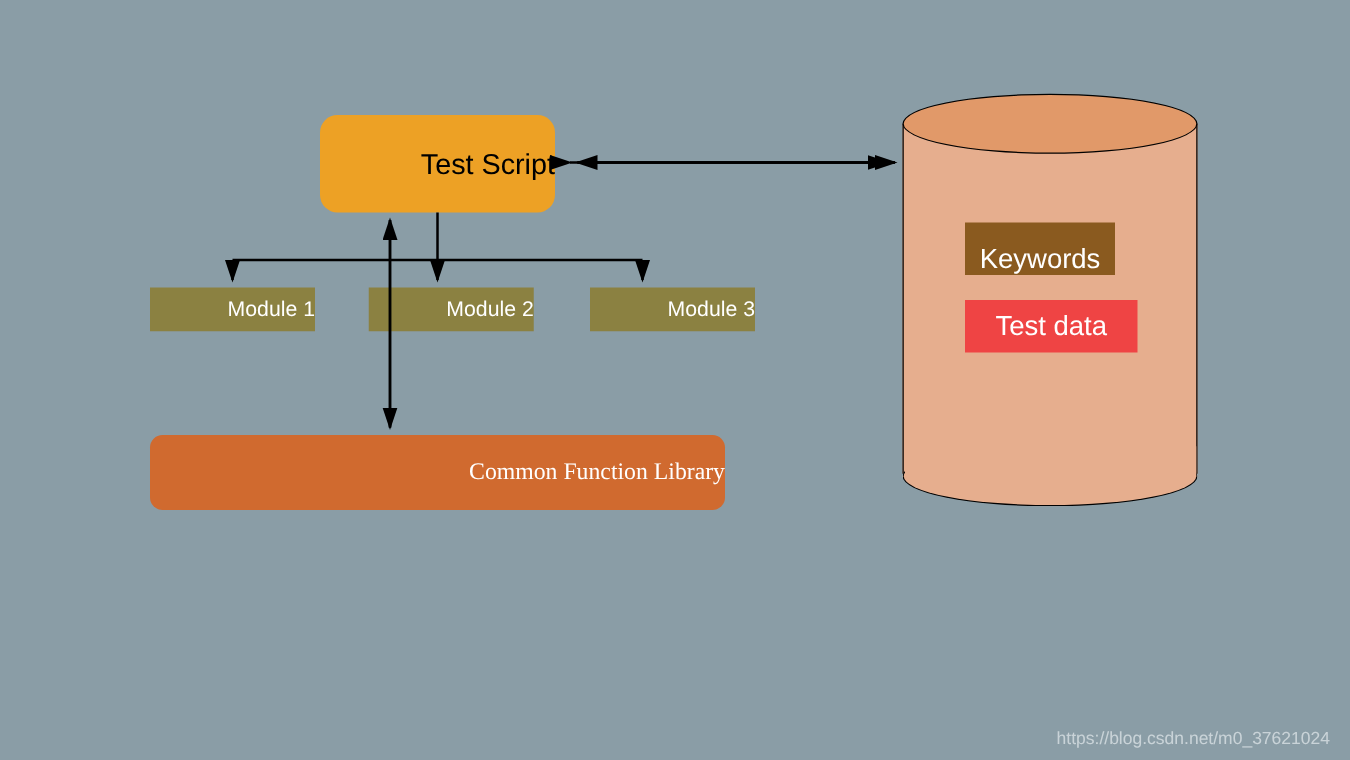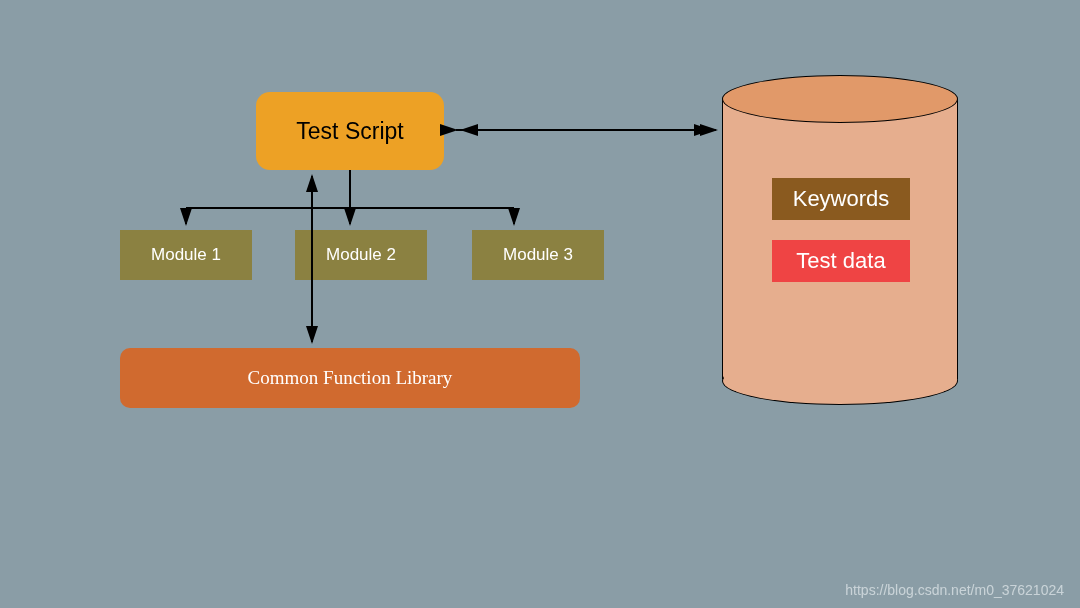--- a/index.html
+++ b/index.html
@@ -8,38 +8,38 @@
       height: 608px;
       background: #8a9da6;
       position: relative;
       font-family: "Gill Sans", "Helvetica Neue", Arial, sans-serif;
       overflow: hidden;
     }
     .node {
       position: absolute;
       display: flex;
       align-items: center;
-      justify-content: center;
+      justify-content: flex-end;
       color: #fff;
     }
     .test-script {
       left: 256px;
       top: 92px;
       width: 188px;
       height: 78px;
       background: #eda125;
       border-radius: 14px;
       color: #000;
       font-size: 23px;
       font-weight: 500;
     }
     .module {
       top: 230px;
       width: 132px;
-      height: 50px;
+      height: 35px;
       background: #8b8141;
       font-size: 17px;
     }
     .module1 { left: 120px; }
     .module2 { left: 295px; }
     .module3 { left: 472px; }
     .library {
       left: 120px;
       top: 348px;
       width: 460px;
@@ -94,26 +94,26 @@
       top: 282px;
       width: 233px;
       height: 24px;
       background: #e6ae8e;
       z-index: 1;
     }
     .keywords {
       position: absolute;
       left: 772px;
       top: 178px;
-      width: 138px;
+      width: 120px;
       height: 42px;
       background: #8a5a1f;
       color: #fff;
       display: flex;
-      align-items: center;
+      align-items: flex-end;
       justify-content: center;
       font-size: 22px;
       z-index: 3;
     }
     .testdata {
       position: absolute;
       left: 772px;
       top: 240px;
       width: 138px;
       height: 42px;

